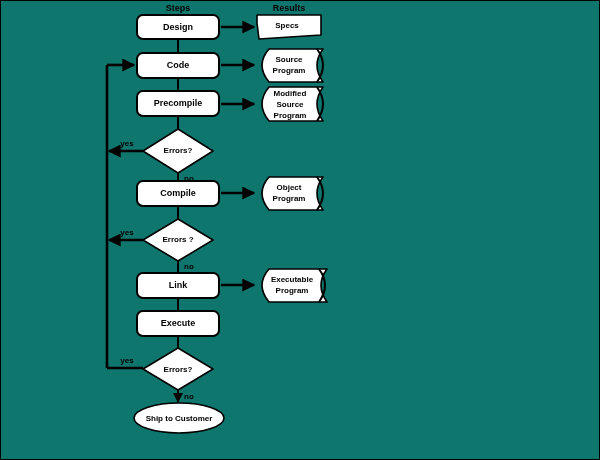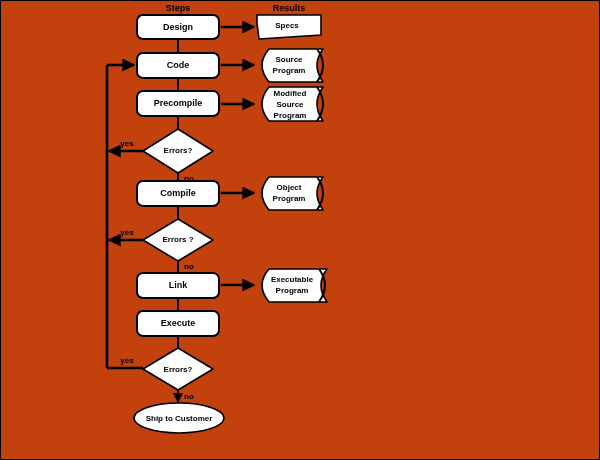--- a/index.html
+++ b/index.html
@@ -10,21 +10,21 @@
   body {
     width: 600px;
     height: 460px;
     font-family: "Liberation Sans", sans-serif;
     overflow: hidden;
   }
   #canvas-wrap {
     position: relative;
     width: 600px;
     height: 460px;
-    background: #c2410c;
+    background: #0f766e;
     border: 1px solid #000000;
     box-sizing: border-box;
   }
   svg#flowchart {
     display: block;
     width: 600px;
     height: 460px;
   }
   .col-header {
     font-family: "Liberation Sans", sans-serif;

